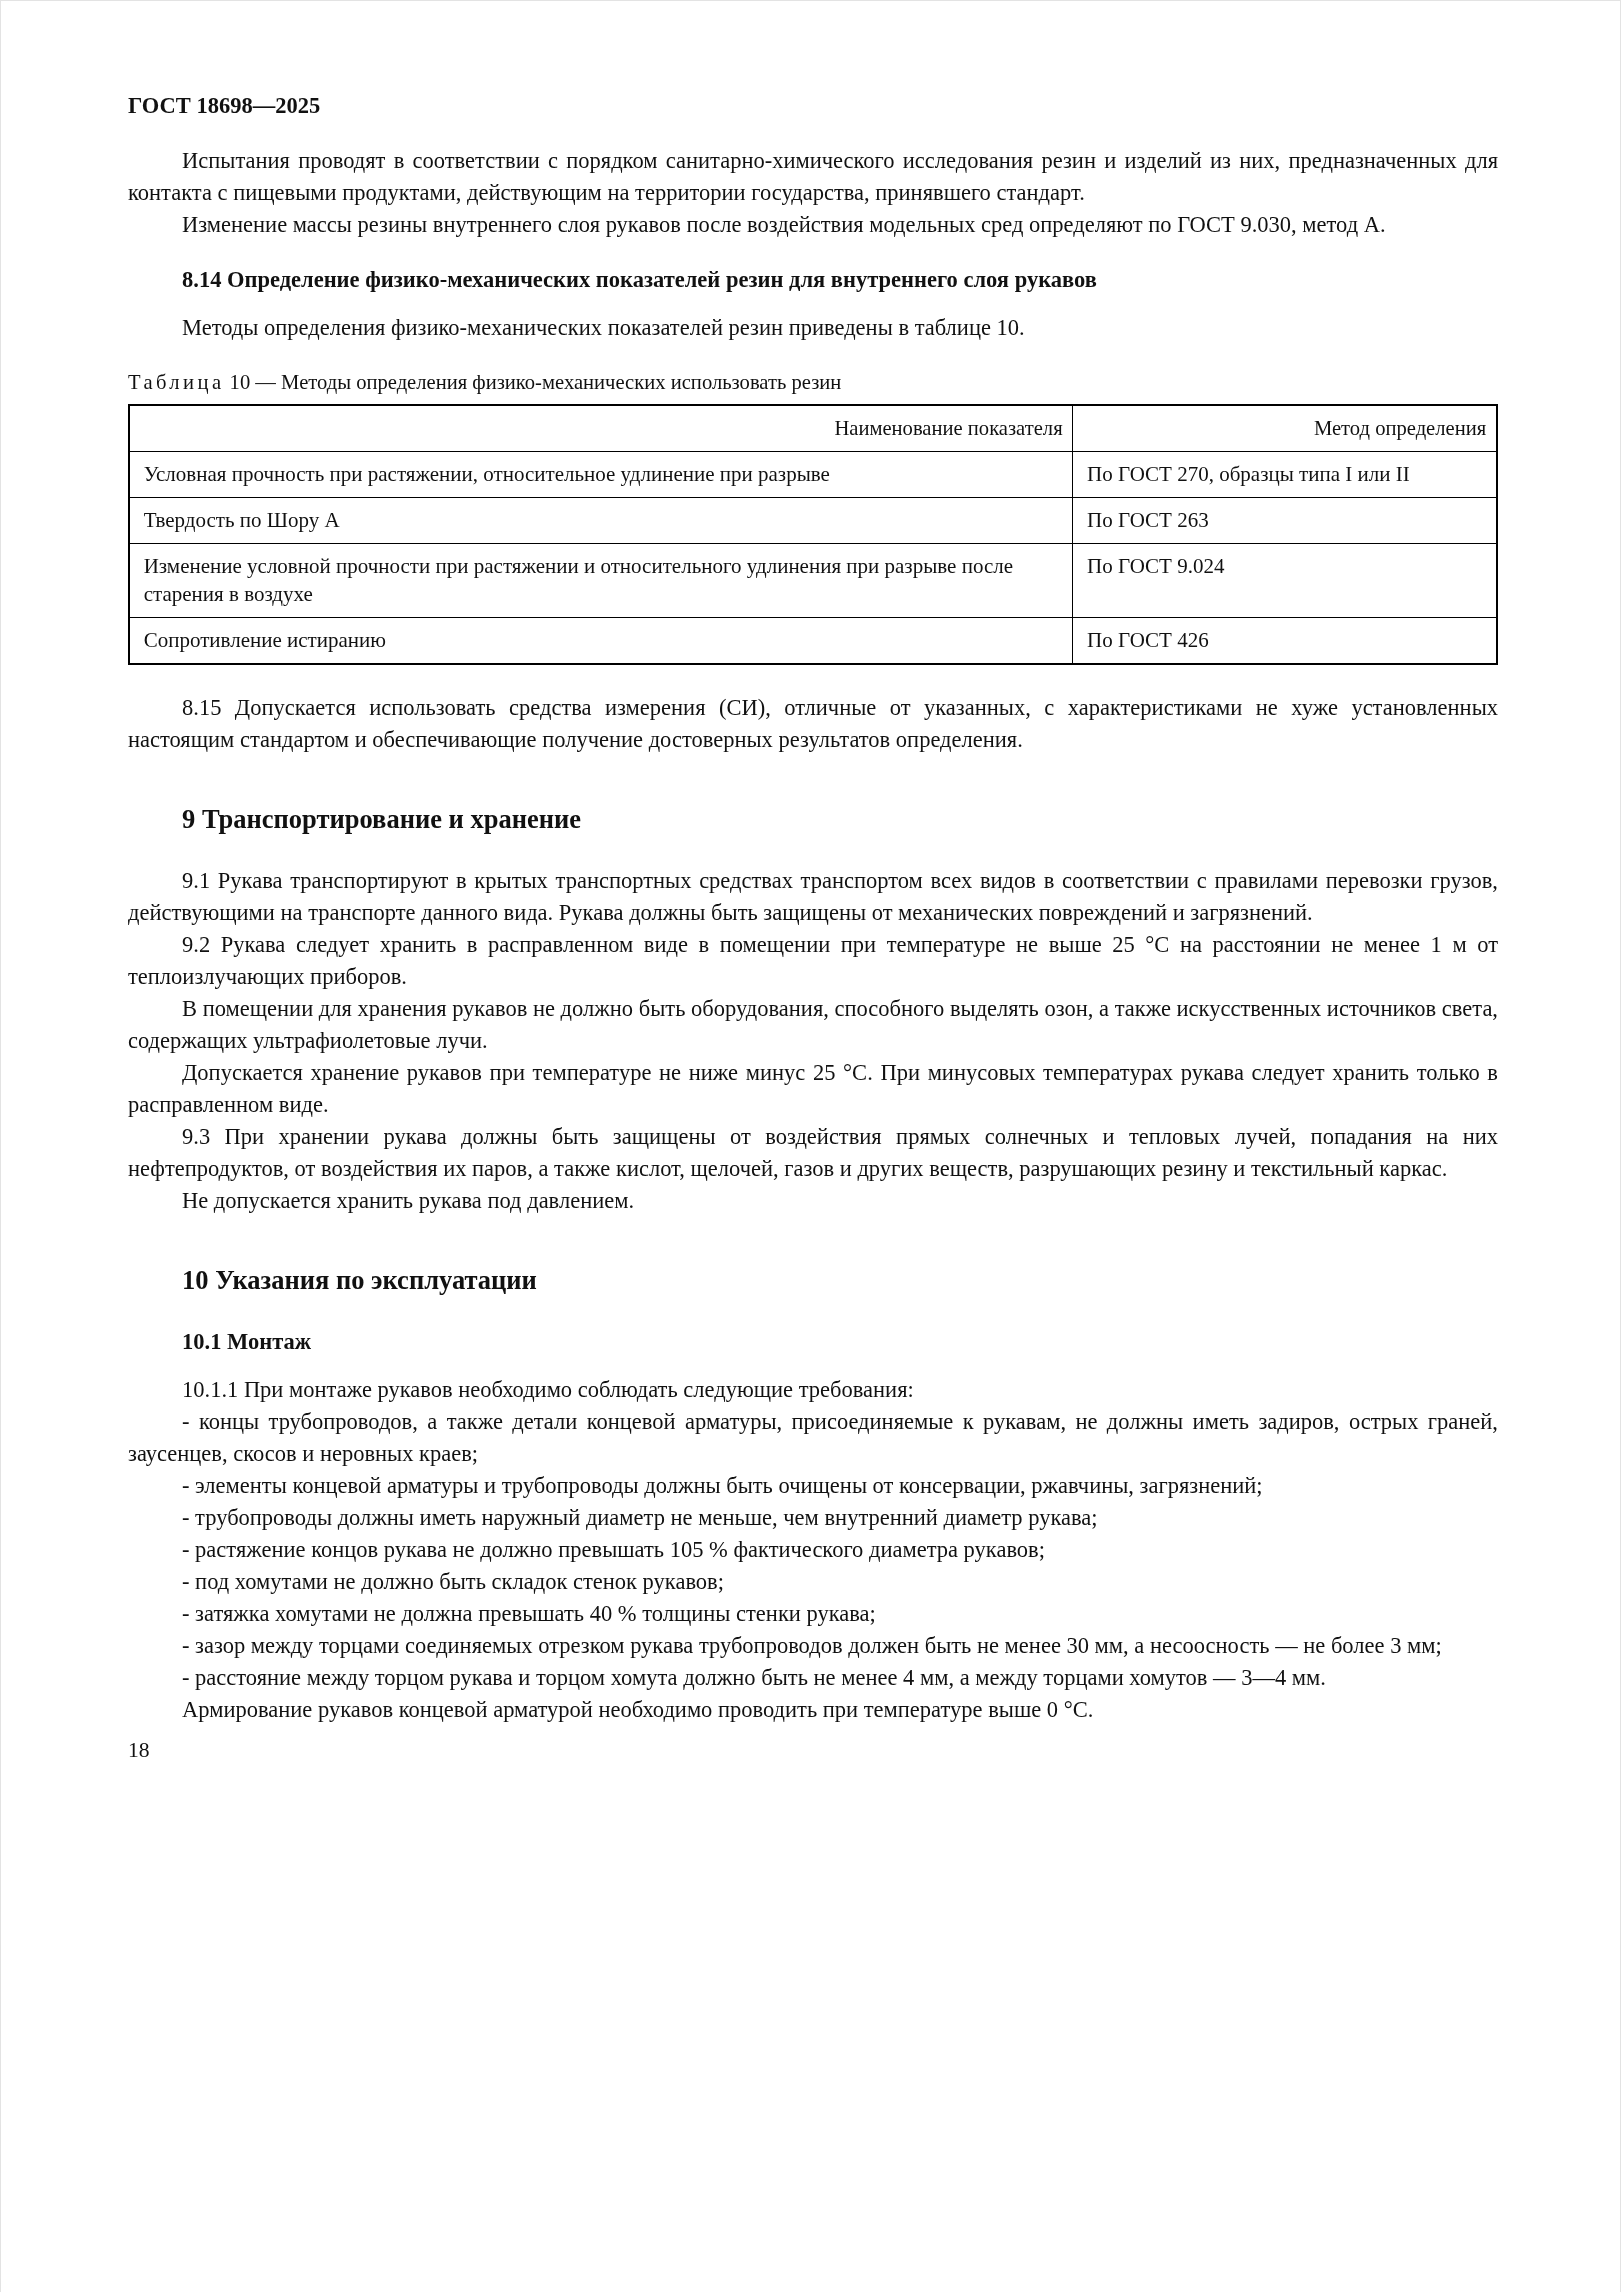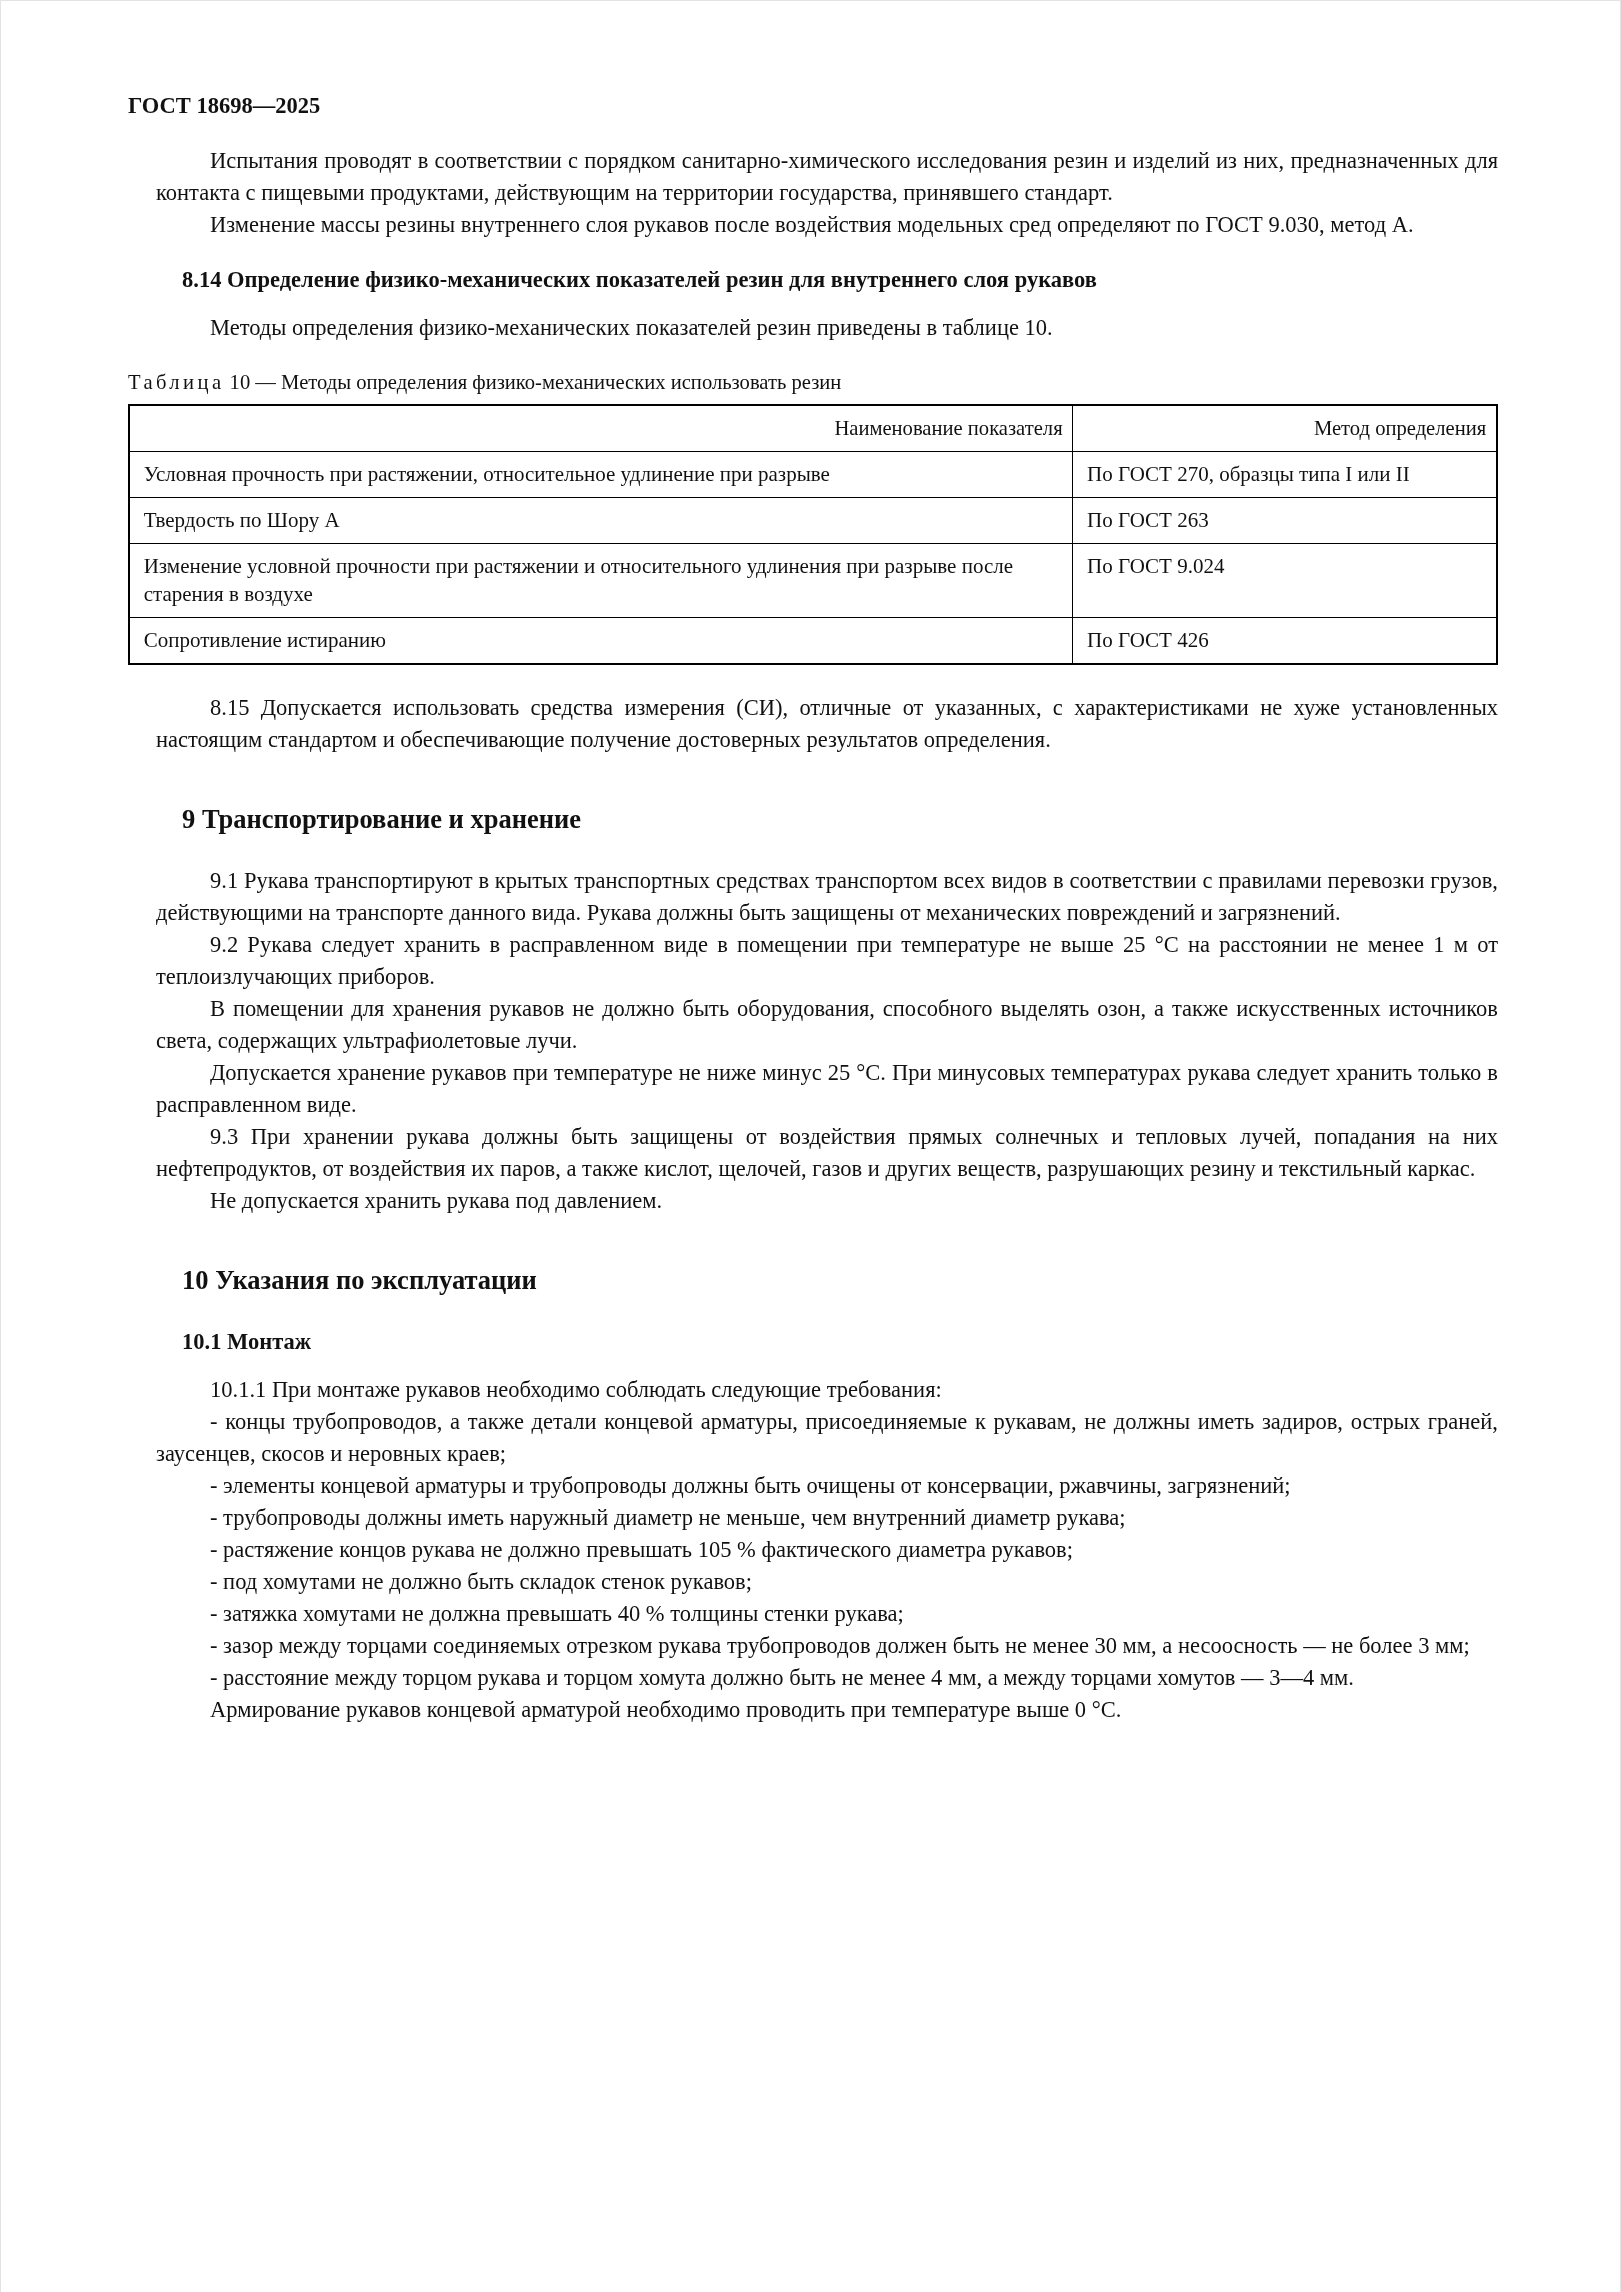--- a/index.html
+++ b/index.html
@@ -21,21 +21,20 @@
   .doc-header {
     font-size: 22.5px;
     font-weight: bold;
     margin-bottom: 25.5px;
   }
   .body-p {
     font-size: 22.5px;
     line-height: 32px;
     text-align: justify;
     text-indent: 54px;
-    margin-left: 28px;
   }
   .h-major {
     font-size: 26.5px;
     line-height: 33px;
     font-weight: bold;
     text-indent: 54px;
     margin: 47px 0 29px 0;
   }
   .h-minor {
     font-size: 22.5px;
@@ -148,15 +147,16 @@
   <p class="body-p">- элементы концевой арматуры и трубопроводы должны быть очищены от консервации, ржавчины, загрязнений;</p>
   <p class="body-p">- трубопроводы должны иметь наружный диаметр не меньше, чем внутренний диаметр рукава;</p>
   <p class="body-p">- растяжение концов рукава не должно превышать 105 % фактического диаметра рукавов;</p>
   <p class="body-p">- под хомутами не должно быть складок стенок рукавов;</p>
   <p class="body-p">- затяжка хомутами не должна превышать 40 % толщины стенки рукава;</p>
   <p class="body-p">- зазор между торцами соединяемых отрезком рукава трубопроводов должен быть не менее 30 мм, а несоосность — не более 3 мм;</p>
   <p class="body-p">- расстояние между торцом рукава и торцом хомута должно быть не менее 4 мм, а между торцами хомутов — 3—4 мм.</p>
 
   <p class="body-p">Армирование рукавов концевой арматурой необходимо проводить при температуре выше 0 °С.</p>
 
+  <div class="page-number">18</div>
 
 </div>
 
 
 </body></html>

